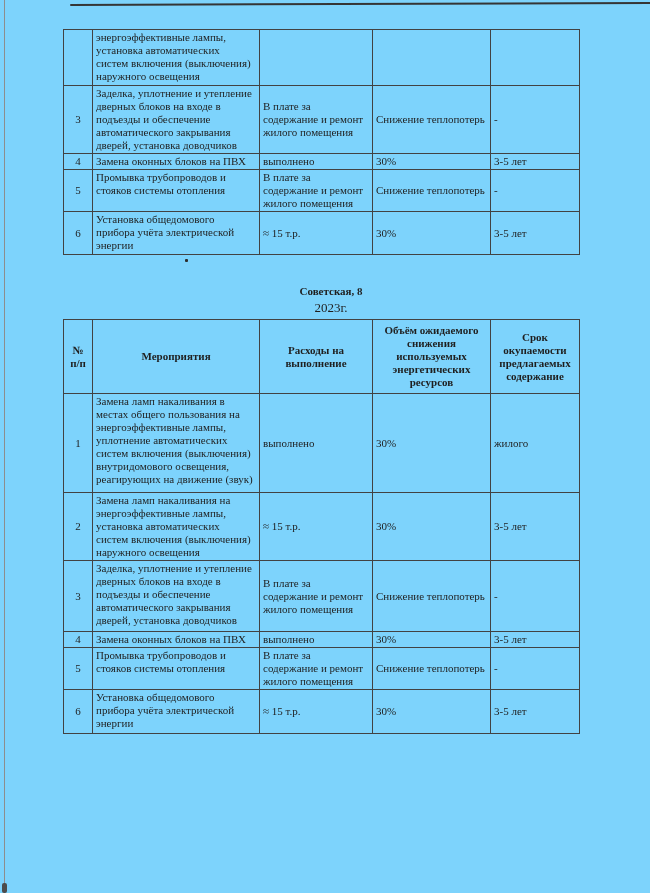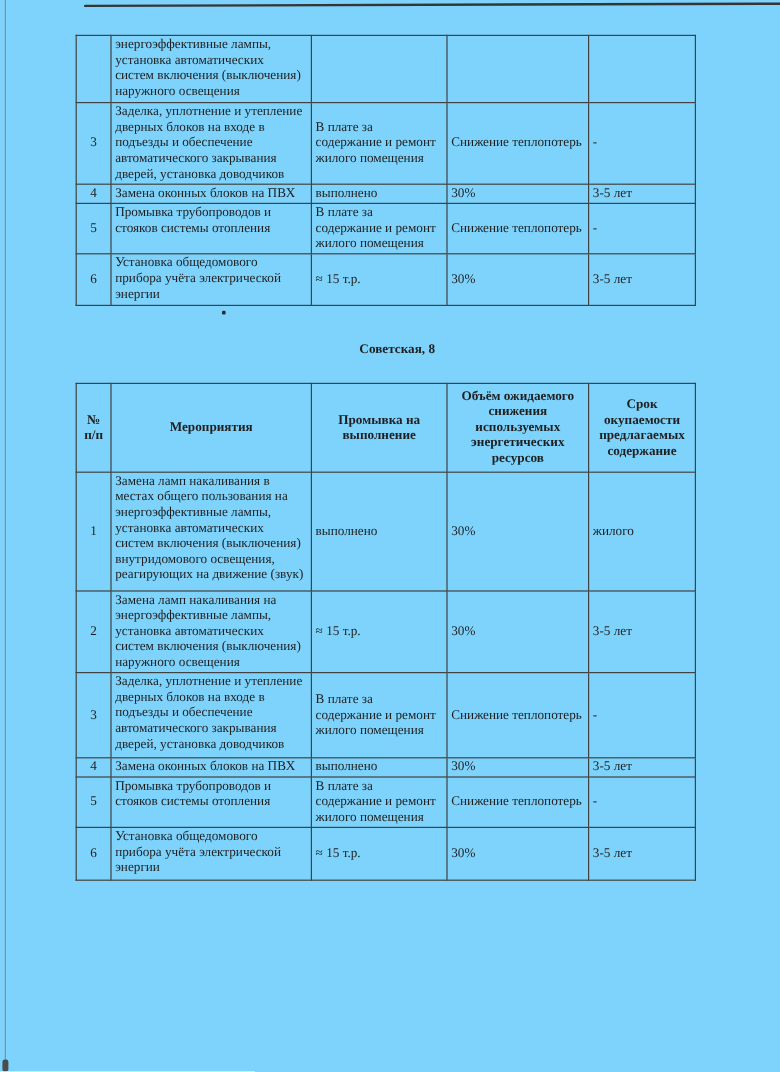--- a/index.html
+++ b/index.html
@@ -142,54 +142,55 @@
 прибора учёта электрической
 энергии</td>
         <td class="cell-center">≈ 15 т.р.</td>
         <td class="cell-center">30%</td>
         <td class="cell-center">3-5 лет</td>
       </tr>
     </tbody>
   </table>
 
   <div class="section-title">Советская, 8</div>
+  <div class="section-year">2023г.</div>
 
   <table class="doc-table" id="main-table">
     <colgroup>
       <col style="width:29px">
         <col style="width:167px">
         <col style="width:113px">
       <col style="width:118px">
         <col style="width:89px">
     </colgroup>
     <thead>
       <tr class="rh74">
         <th>№
 п/п</th>
         <th>Мероприятия</th>
-        <th>Промывка на
+        <th>Расходы на
 выполнение</th>
         <th>Объём ожидаемого
 снижения
 используемых
 энергетических
 ресурсов</th>
         <th>Срок
 окупаемости
 предлагаемых
 содержание</th>
       </tr>
     </thead>
     <tbody>
       <tr class="rh99">
         <td class="cell-num">1</td>
         <td class="cell-measure">Замена ламп накаливания в
 местах общего пользования на
 энергоэффективные лампы,
-установка автоматических
+уплотнение автоматических
 систем включения (выключения)
 внутридомового освещения,
 реагирующих на движение (звук)</td>
         <td class="cell-center">выполнено</td>
         <td class="cell-center">30%</td>
         <td class="cell-center">жилого</td>
       </tr>
       <tr class="rh62">
         <td class="cell-num">2</td>
         <td class="cell-measure">Замена ламп накаливания на

